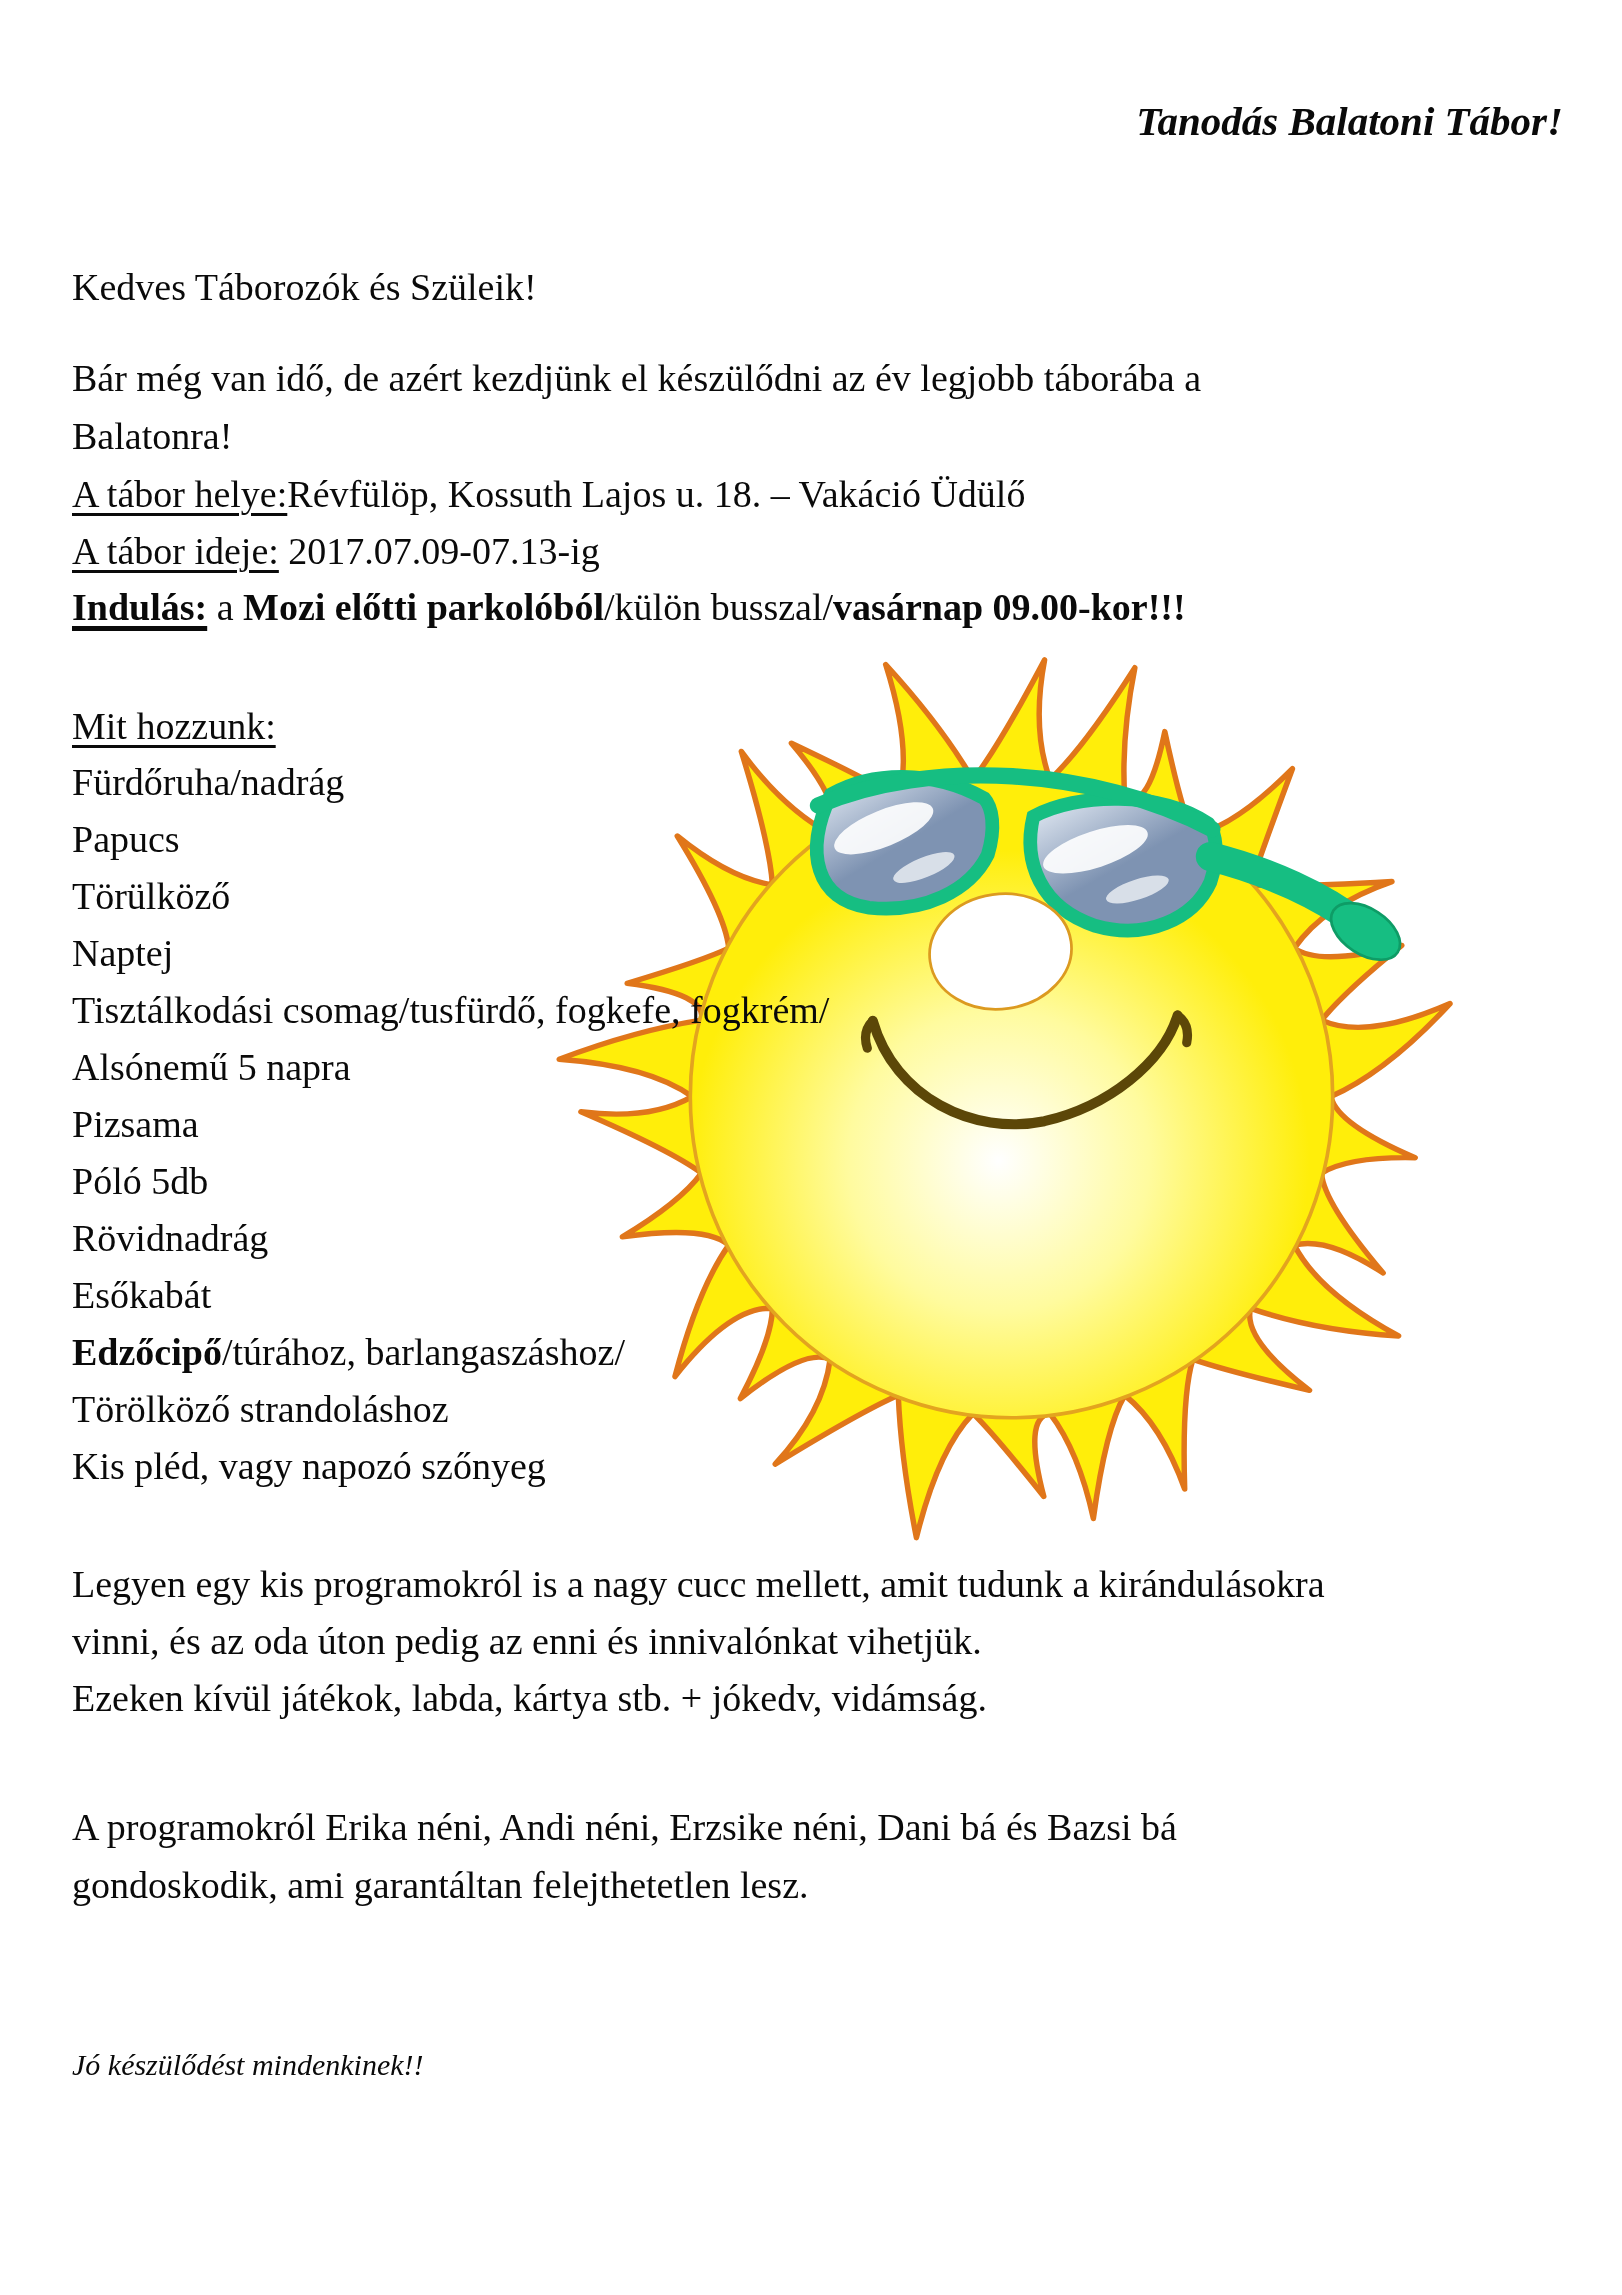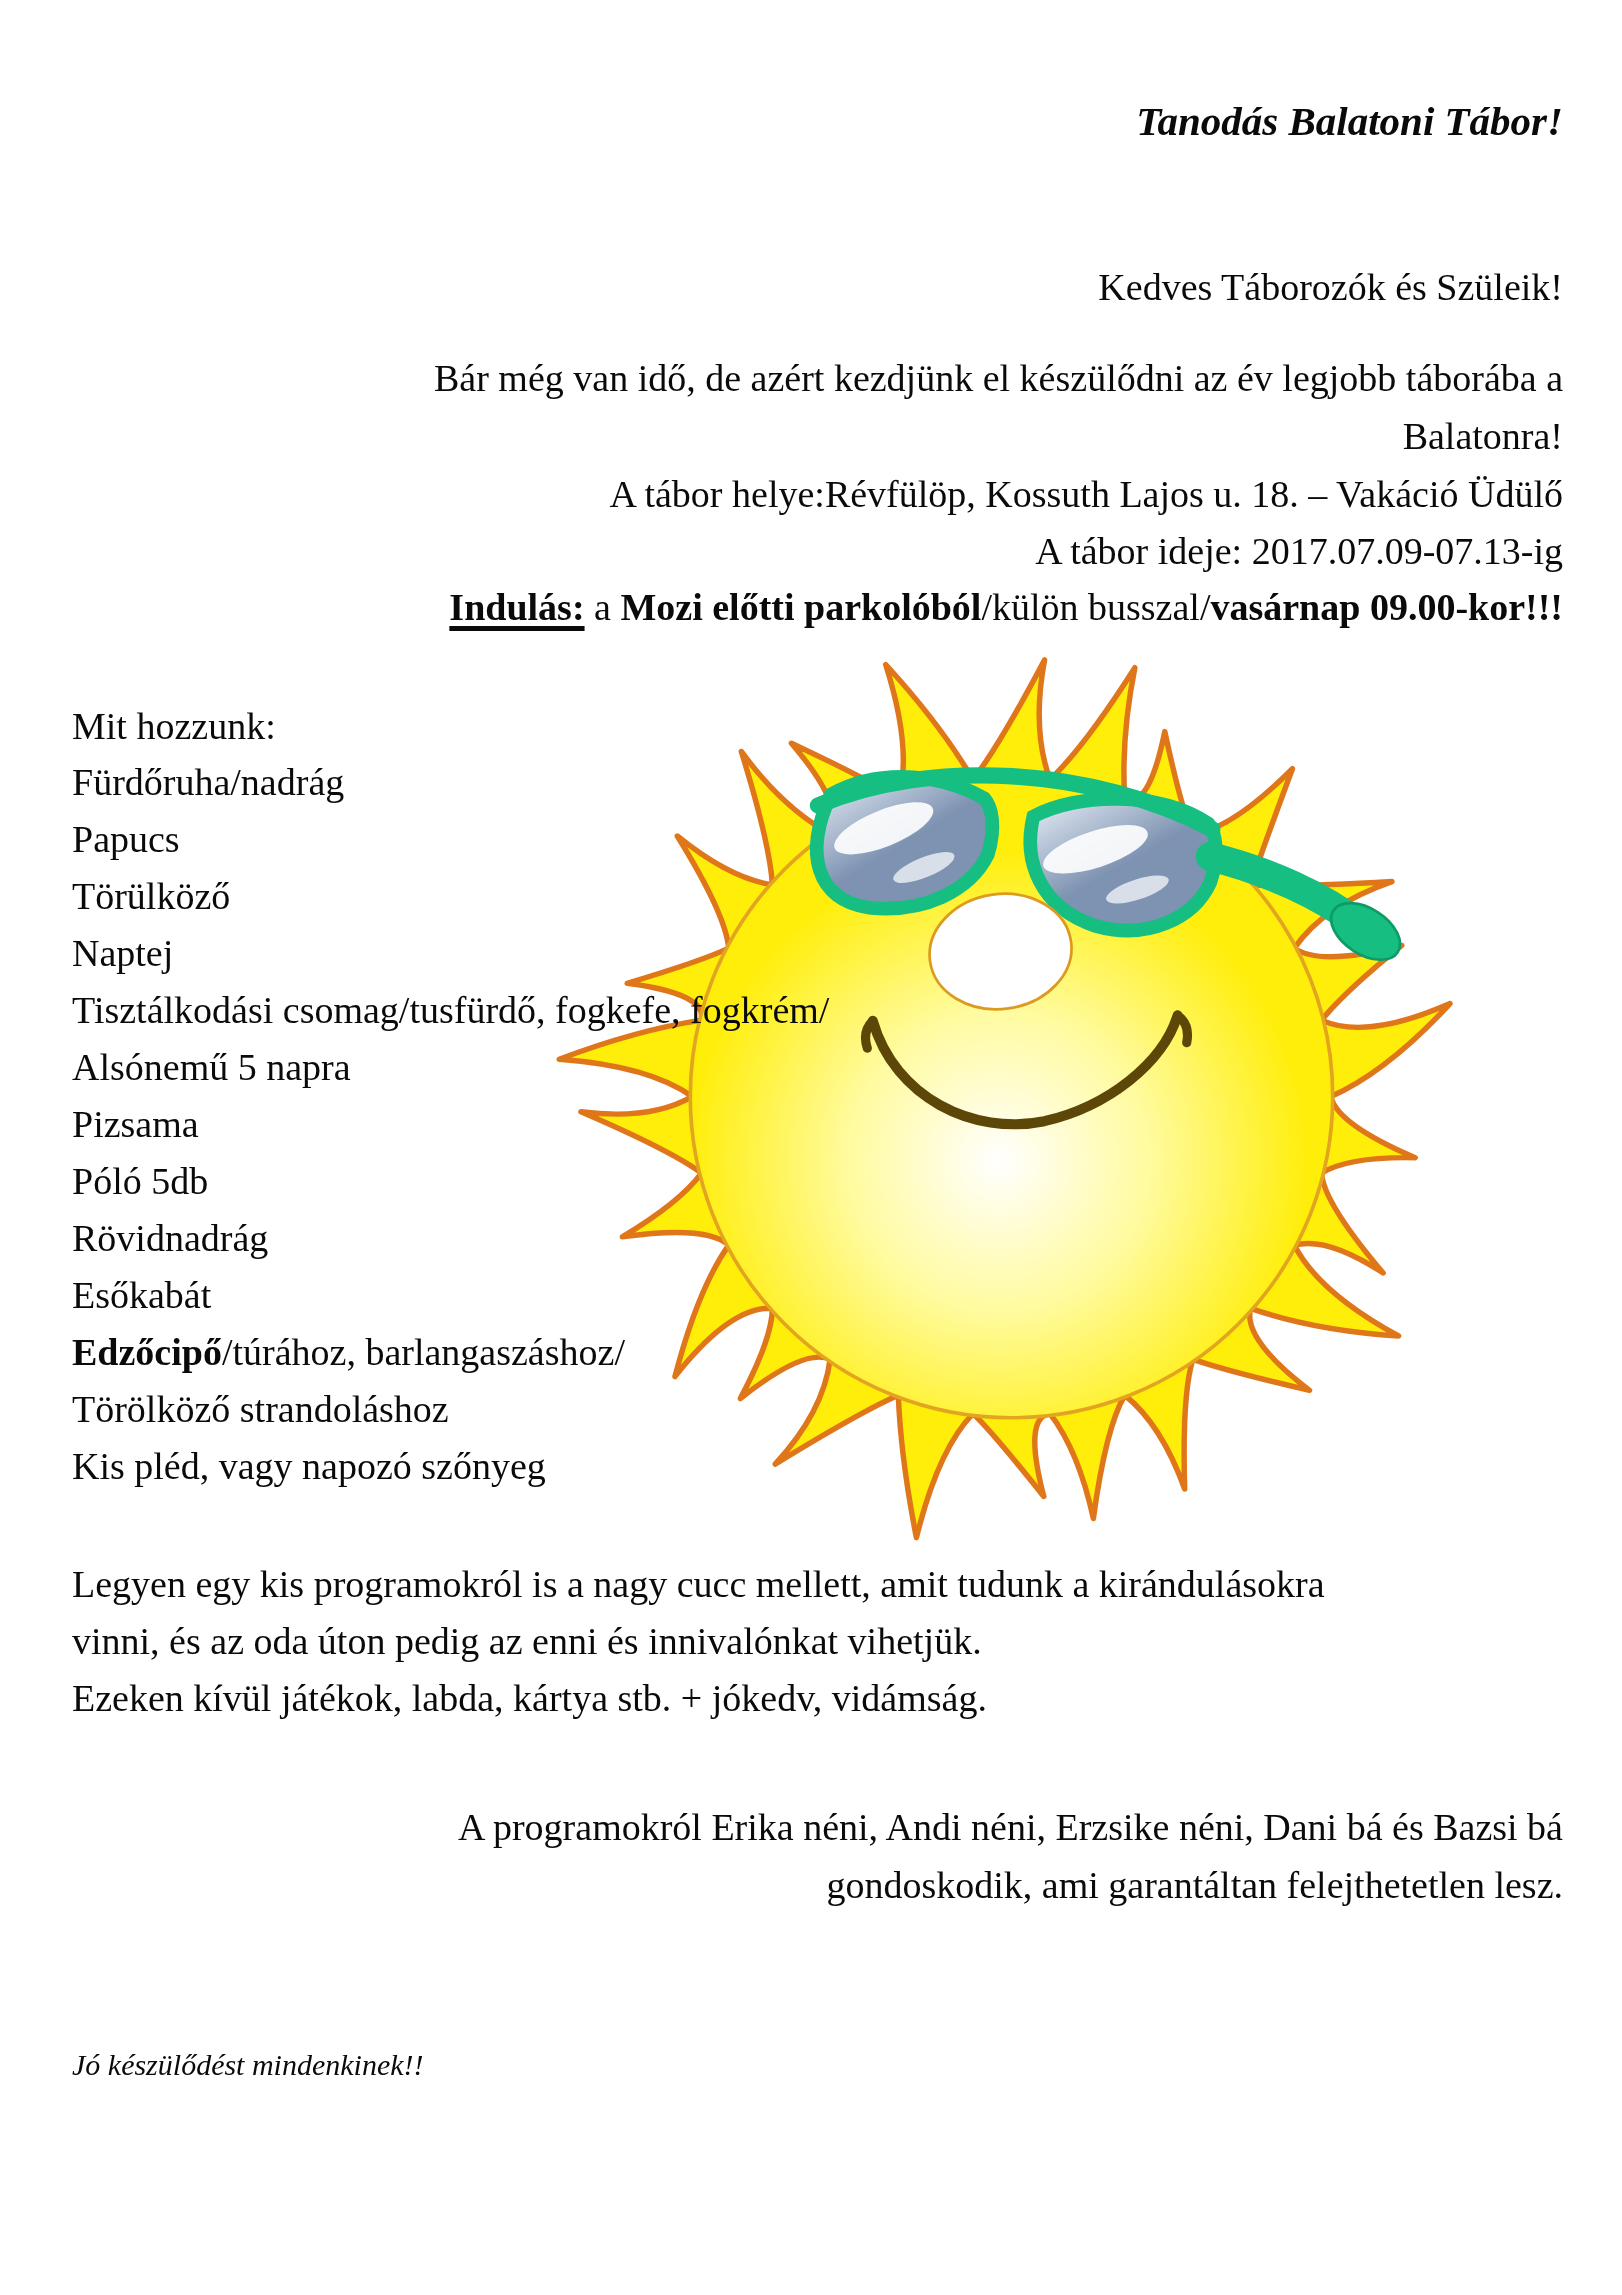--- a/index.html
+++ b/index.html
@@ -12,26 +12,26 @@
     position:absolute;left:535px;top:623px;width:953px;height:949px;
     z-index:1;
   }
   .content{position:absolute;inset:0;z-index:2;}
   .blk{position:absolute;left:72px;right:59px;}
   .title{
     font-size:41px;font-weight:bold;font-style:italic;line-height:1.15;
     margin:0;
     text-align:right;
   }
-  .body-text{font-size:38px;line-height:58px;text-align:right;}
+  .body-text{font-size:38px;line-height:58px;}
   .list-text{font-size:38px;line-height:57px;}
   .farewell{
     font-size:30px;font-style:italic;line-height:1.2;
   }
-  .u{text-decoration-thickness:2.6px;text-underline-offset:5.9px;}
+  .u{text-decoration:underline;text-decoration-thickness:2.6px;text-underline-offset:5.9px;}
   .ub{font-weight:bold;text-decoration:underline;text-decoration-thickness:4.6px;text-underline-offset:5.9px;}
   .b{font-weight:bold;}
   svg .ln{fill:none;stroke-linecap:round;stroke-linejoin:round;}
 </style>
 </head>
 <body>
 
 <svg class="sun" viewBox="0 0 1040 1040" aria-hidden="true">
   <defs>
     <radialGradient id="sunGrad" cx="0.48" cy="0.60" r="0.62">

